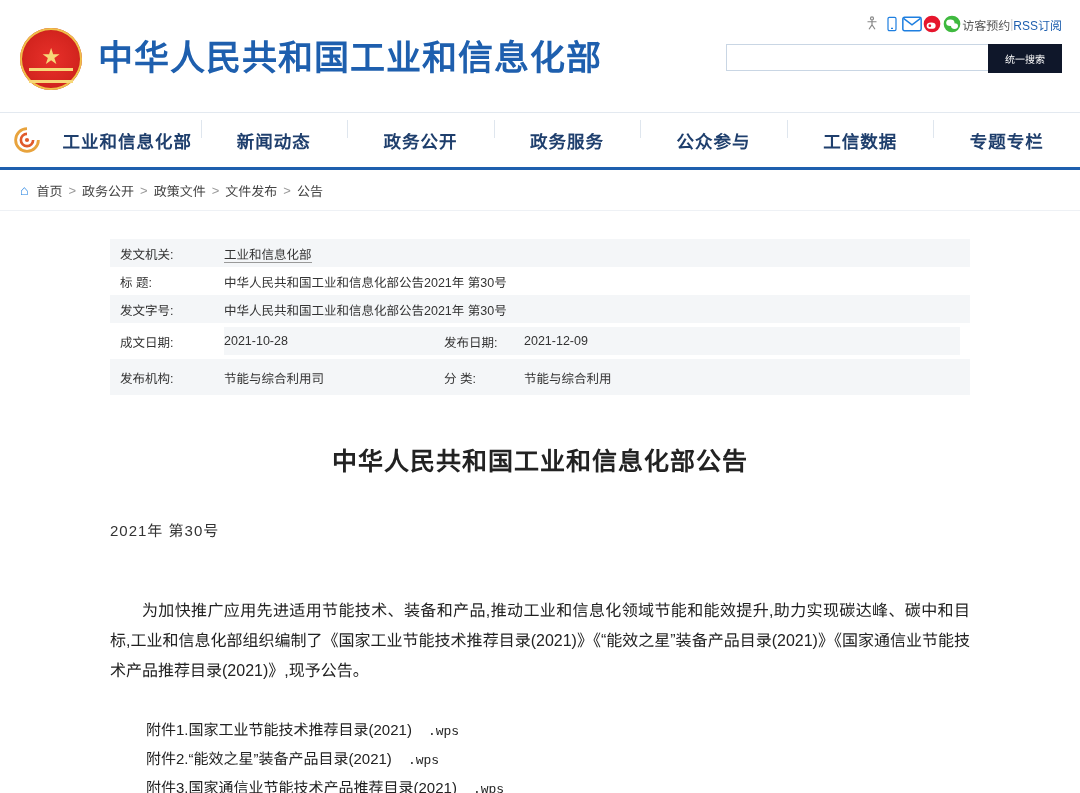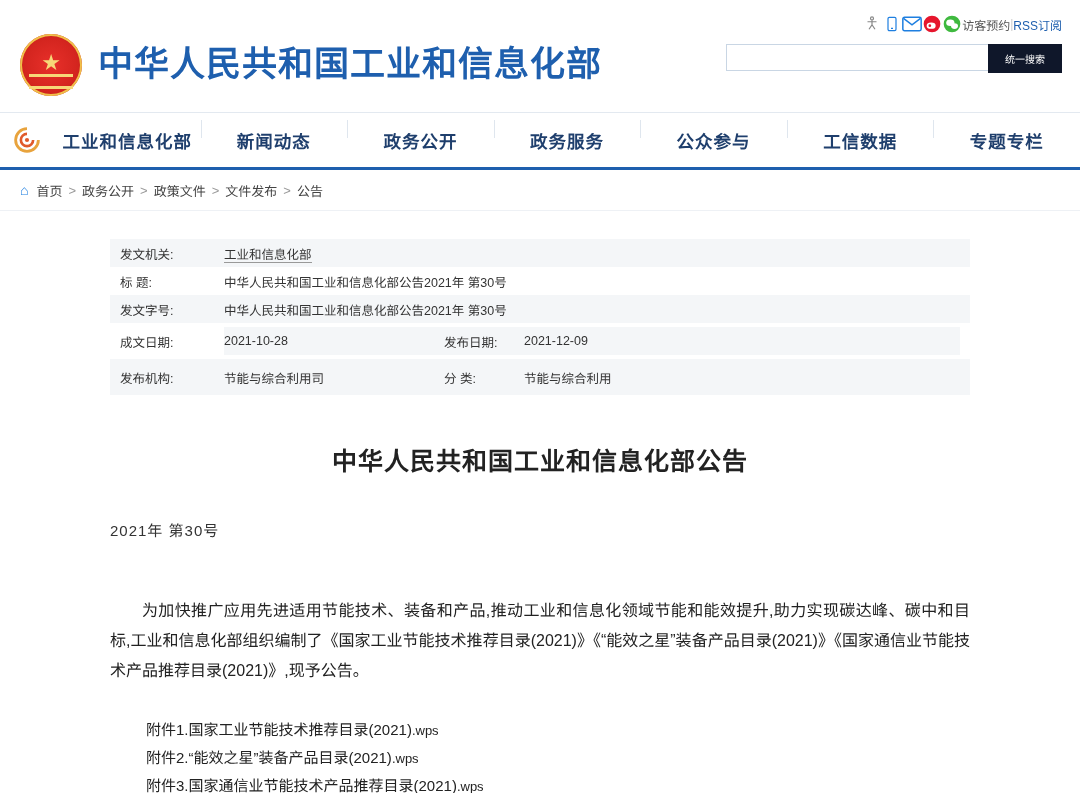--- a/index.html
+++ b/index.html
@@ -19,21 +19,21 @@
 
   
   .header {
     position: relative;
     height: 112px;
     background: #ffffff;
   }
   .logo-area {
     position: absolute;
     left: 20px;
-    top: 34px;
+    top: 28px;
     display: flex;
     align-items: center;
   }
   .emblem {
     width: 62px;
     height: 62px;
     border-radius: 50%;
     background: radial-gradient(circle at 50% 50%, #e8302a 0%, #d4251f 60%, #b81c17 100%);
     position: relative;
     flex: none;
@@ -243,22 +243,23 @@
   .attach-list {
     margin-top: 30px;
     padding-left: 36px;
   }
   .attach-item {
     font-size: 15px;
     line-height: 27px;
     color: #222;
   }
   .attach-ext {
-    font-family: Liberation Sans, sans-serif;
+    font-family: Liberation Mono, monospace;
     font-size: 13px;
+    padding-left: 16px;
   }
 </style>
 </head>
 <body>
 
 <div class="header">
 
   <div class="logo-area">
     <div class="emblem"></div>
     <div class="title-block">

